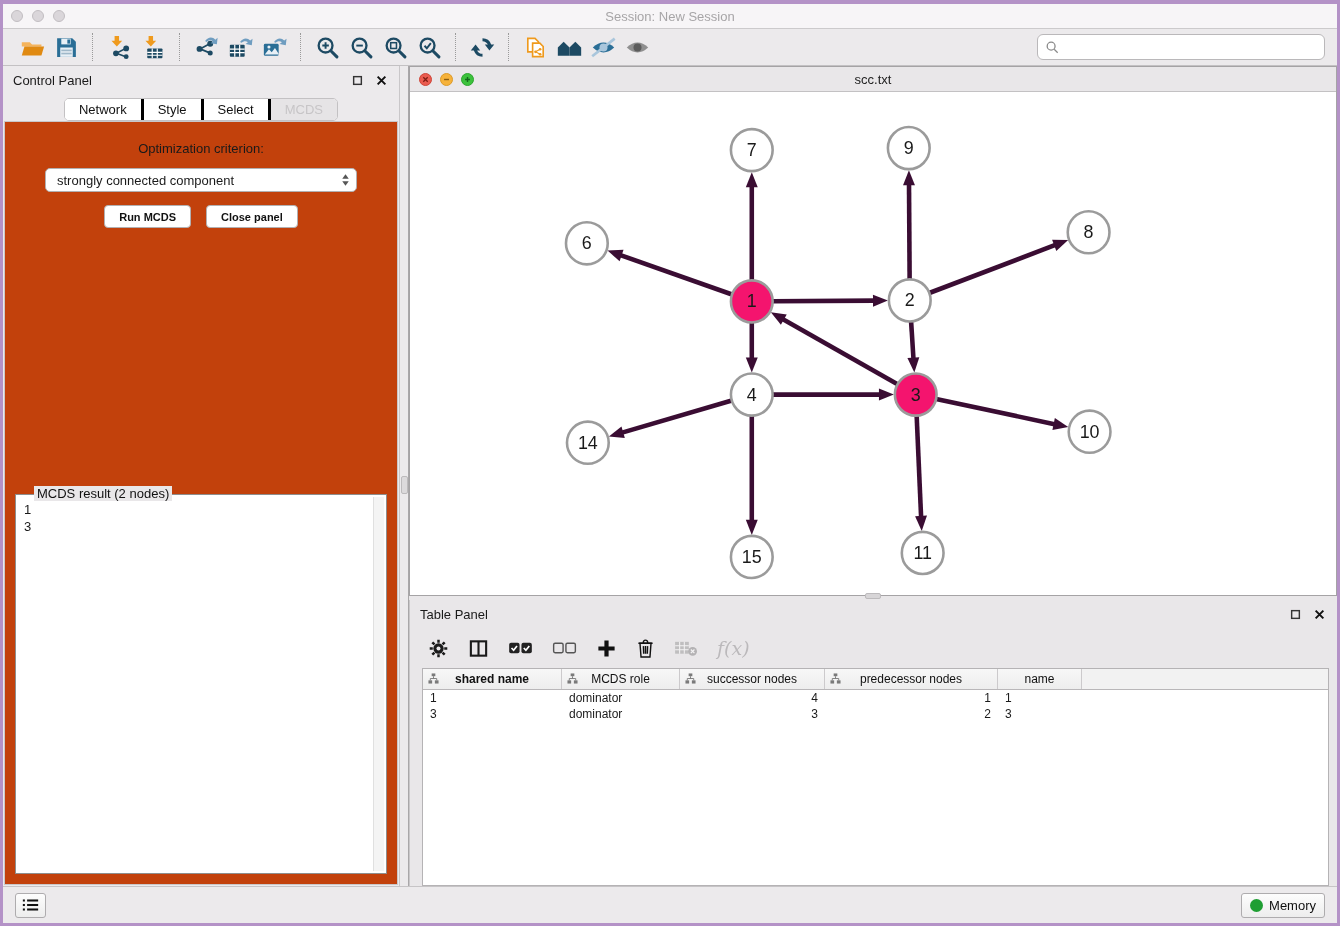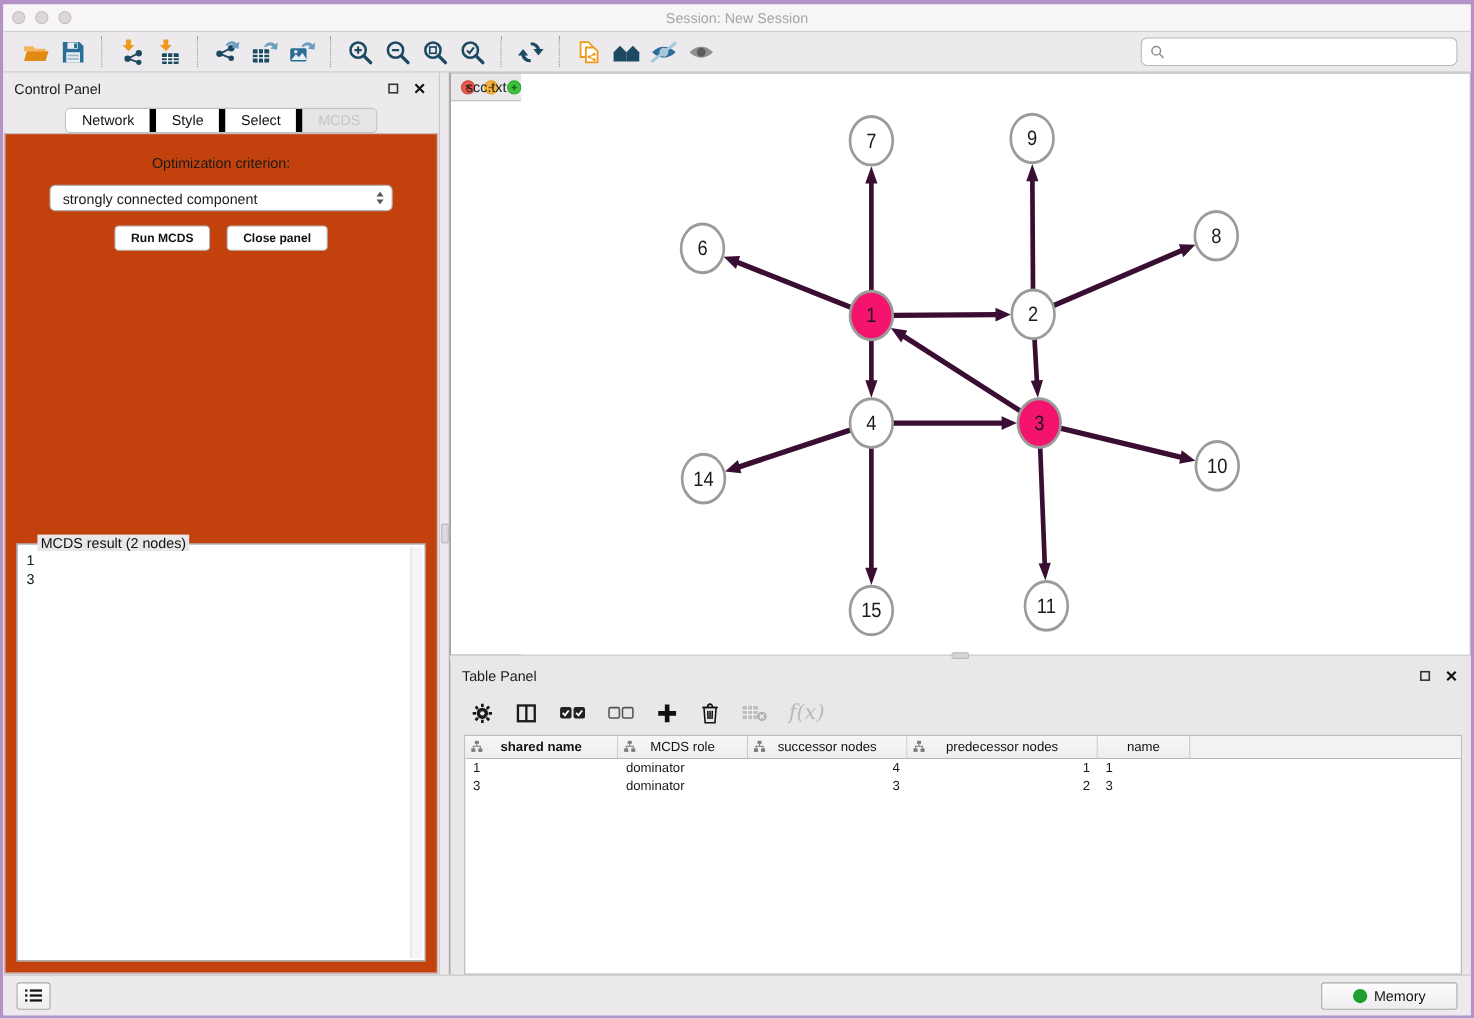--- a/index.html
+++ b/index.html
@@ -33,21 +33,21 @@
 
   
   .control-panel { width:396px; flex:0 0 auto; display:flex; flex-direction:column; background:#eceaec; }
   .panel-header { height:28px; display:flex; align-items:center; padding:0 10px; flex:0 0 auto; }
   .panel-header .ph-title { flex:1; font-size:13px; color:#1a1a1a; }
   .ph-icon { width:16px; height:16px; display:flex; align-items:center; justify-content:center; margin-left:8px; }
   .ph-icon svg { width:11px; height:11px; }
 
   .ctab-row { height:27px; display:flex; justify-content:center; align-items:flex-end; flex:0 0 auto; }
   .tab-group { display:flex; border:1px solid #c3c1c3; border-radius:5px; overflow:hidden; background:#fff; height:23px; }
-  .tab { padding:0 14px; display:flex; align-items:center; font-size:13px; background:#fff; border-right:6px solid #000000; color:#111; }
+  .tab { padding:0 14px; display:flex; align-items:center; font-size:13px; background:#fff; border-right:3px solid #000000; color:#111; }
   .tab:last-child { border-right:none; }
   .tab.selected { background:#e6e4e6; color:#c7c5c7; }
 
   .cp-content { flex:1; margin:0 1px 1px 1px; border:1px solid #c9c7c9; background:#c2410c;
                 display:flex; flex-direction:column; align-items:center; min-height:0; }
   .opt-label { margin-top:19px; font-size:13px; }
   .opt-select { margin-top:12px; width:312px; height:24px; background:#fff; border:1px solid #b2b0b2; border-radius:5px;
                 display:flex; align-items:center; padding:0 6px 0 11px; }
   .opt-select .sel-val { flex:1; font-size:13px; }
   .opt-select svg { width:9px; height:14px; }
@@ -61,21 +61,21 @@
   .result-list { position:absolute; inset:2px 14px 2px 2px; padding:4px 6px; font-size:13px; line-height:17px; overflow:hidden; }
   .result-scroll { position:absolute; top:2px; bottom:2px; right:2px; width:11px; background:#f4f4f4; border-left:1px solid #e0e0e0; }
 
   
   .v-splitter { width:10px; flex:0 0 auto; background:#eceaec; position:relative; border-left:1px solid #c9c7c9; border-right:1px solid #a9a7a9; }
   .v-grip { position:absolute; top:410px; left:1px; width:7px; height:18px; background:#dcdadc; border:1px solid #bcbabc; border-radius:2px; }
 
   
   .right-col { flex:1; display:flex; flex-direction:column; min-width:0; }
 
-  .net-window { height:530px; flex:0 0 auto; border:1px solid #a5a3a5; display:flex; flex-direction:row; background:#fff; }
+  .net-window { height:530px; flex:0 0 auto; border:1px solid #a5a3a5; display:flex; flex-direction:column; background:#fff; }
   .net-titlebar { height:25px; background:#e9e7e9; border-bottom:1px solid #c3c1c3; display:flex; align-items:center; position:relative; flex:0 0 auto; }
   .net-lights { display:flex; gap:8px; margin-left:9px; }
   .net-lights .lt { width:13px; height:13px; border-radius:50%; display:flex; align-items:center; justify-content:center; }
   .lt svg { width:7px; height:7px; }
   .lt.red { background:#ea5b4f; border:1px solid #ce4437; }
   .lt.yellow { background:#f6b23a; border:1px solid #dc9a28; }
   .lt.green { background:#3cc23c; border:1px solid #2da52f; }
   .net-title { position:absolute; left:0; right:0; text-align:center; font-size:13px; color:#222; }
   .net-canvas { flex:1; position:relative; background:#fff; }
   .net-canvas svg { position:absolute; inset:0; }
@@ -101,21 +101,21 @@
   .td { flex:0 0 auto; padding:0 7px; white-space:nowrap; overflow:hidden; }
 
   .tp-tabs { height:40px; display:flex; justify-content:center; align-items:center; flex:0 0 auto; }
 
   
   .statusbar { height:37px; background:#eceaec; border-top:1px solid #c6c4c6; display:flex; align-items:center; padding:0 12px; flex:0 0 auto; }
   .status-left-btn { width:31px; height:25px; background:linear-gradient(#fdfdfd,#ededed); border:1px solid #aeacae; border-radius:3px;
                      display:flex; align-items:center; justify-content:center; }
   .status-left-btn svg { width:17px; height:14px; }
   .status-spacer { flex:1; }
-  .memory-btn { height:25px; padding:0 28px; background:linear-gradient(#fdfdfd,#ededed); border:1px solid #aeacae; border-radius:3px;
+  .memory-btn { height:25px; padding:0 8px; background:linear-gradient(#fdfdfd,#ededed); border:1px solid #aeacae; border-radius:3px;
                 display:flex; align-items:center; gap:6px; font-size:13px; color:#111; }
   .memory-dot { width:13px; height:13px; border-radius:50%; background:#1f9e33; display:inline-block; }
 </style>
 </head>
 <body>
 
 <div class="app">
 
   <div class="titlebar">
     <div class="traffic">

